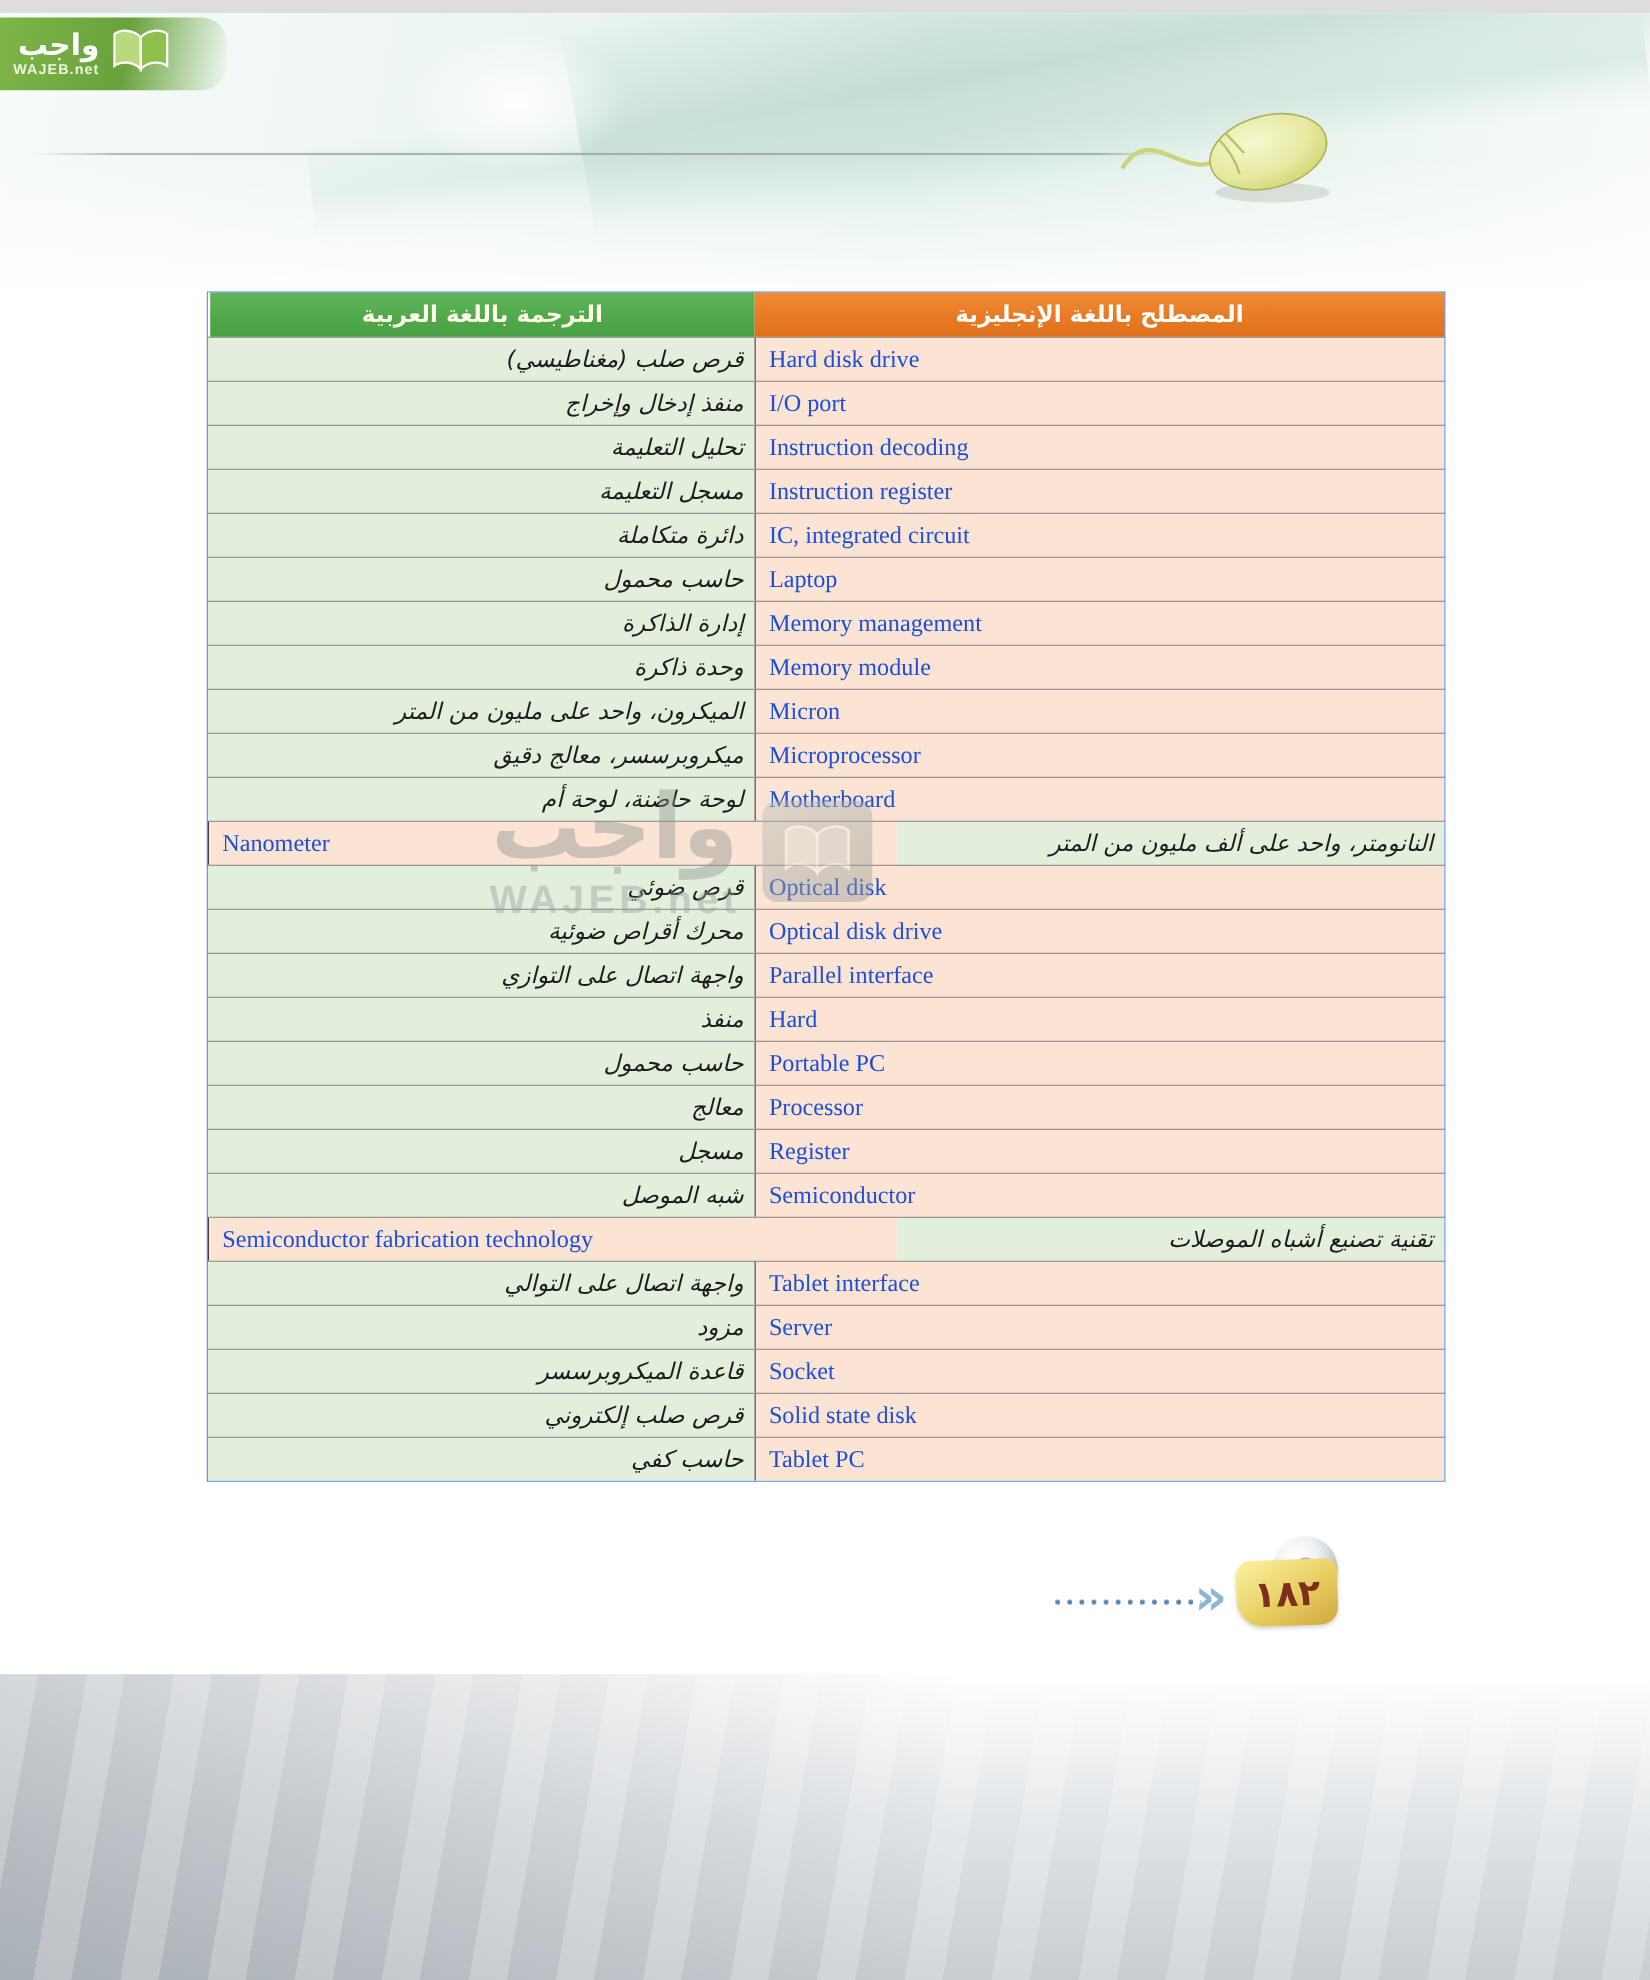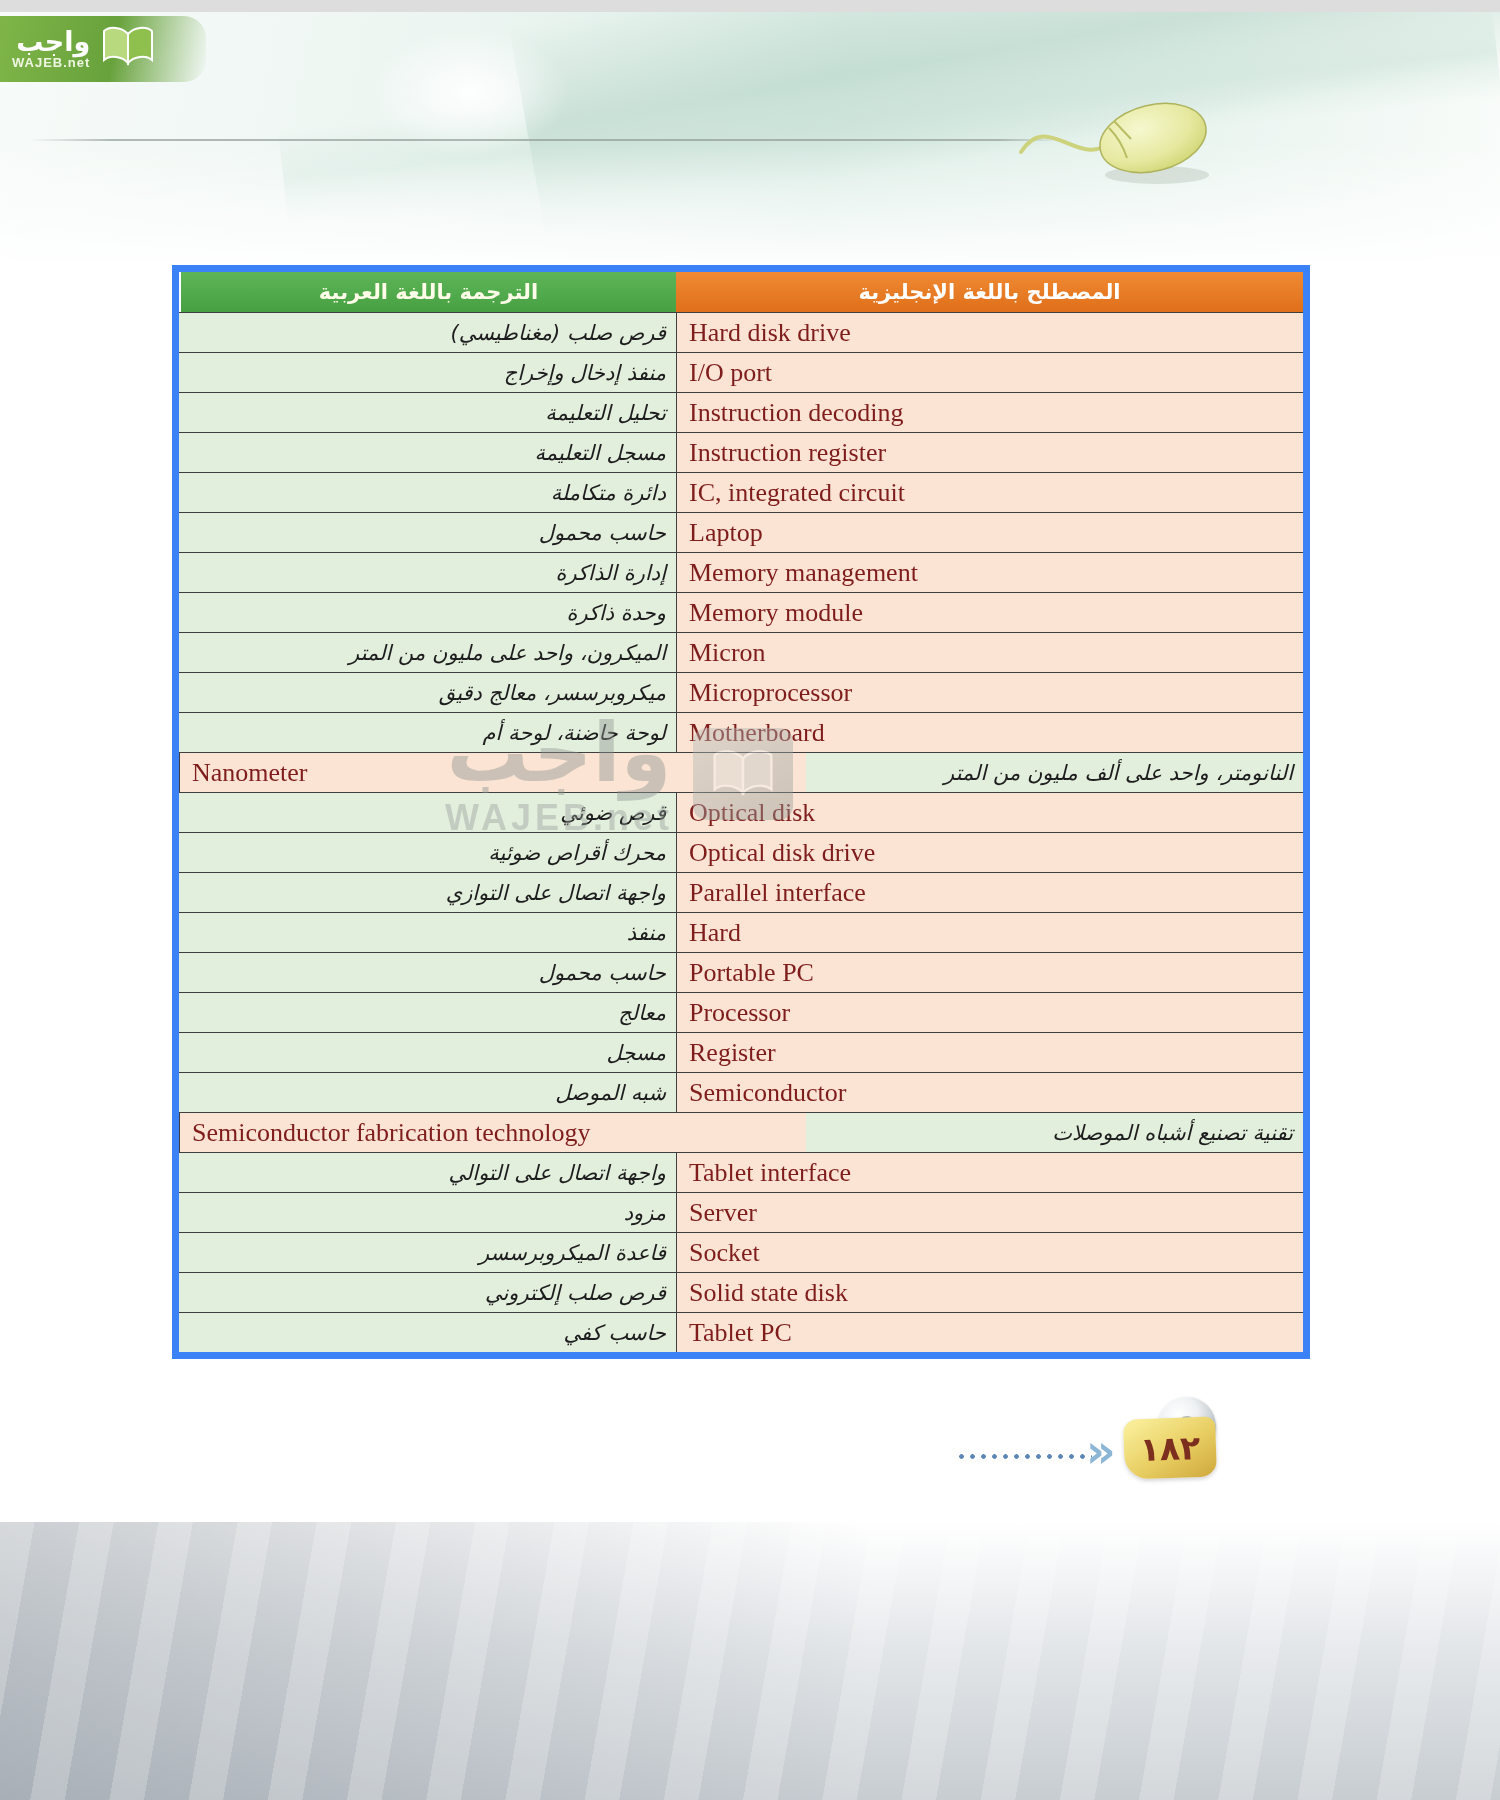--- a/index.html
+++ b/index.html
@@ -48,41 +48,41 @@
   }
   .brand-text { display:flex; flex-direction:column; line-height:1.05; }
   .brand-ar { font-family:"DejaVu Sans", sans-serif; font-weight:bold; font-size:27px; color:#ffffff; direction:rtl; }
   .brand-net { font-size:13px; color:#eef6e2; letter-spacing:1px; font-weight:bold; }
 
   
   .mouse { position:absolute; left:1015px; top:68px; z-index:2; }
 
   
   .glossary {
-    position:absolute; left:172px; top:253px; width:1124px;
-    border:7px solid #3b82f6; background:#ffffff; z-index:2;
+    position:absolute; left:188px; top:253px; width:1124px;
+    border:1px solid #3b82f6; background:#ffffff; z-index:2;
   }
   .thead { display:flex; height:40px; border-bottom:1px solid #3f3f3f; }
   .th {
     display:flex; align-items:center; justify-content:center; box-sizing:border-box;
     font-family:"DejaVu Sans", sans-serif; font-weight:bold; font-size:21px; direction:rtl;
   }
   .th-ar { width:497px; background:linear-gradient(#5db557,#47a042); color:#fffde9; border-left:2px solid #ffffff; }
   .th-en { flex:1; background:linear-gradient(#f08a33,#e06f1a); color:#ffffff; }
 
   .tr { display:flex; height:39px; }
   .tr + .tr { border-top:1px solid #3f3f3f; }
   .td { display:flex; align-items:center; box-sizing:border-box; overflow:hidden; white-space:nowrap; }
   .td-ar {
     width:497px; background:#e3efdd; direction:rtl; justify-content:flex-start;
     padding:0 10px 0 14px; font-family:"DejaVu Sans", sans-serif; font-size:21px; color:#1d1d1d;font-style:italic;
   }
   .td-en {
     flex:1; background:#fbe4d3; border-left:1px solid #3f3f3f;
-    padding:0 12px; font-family:"Liberation Serif", "DejaVu Serif", serif; font-size:26px; color:#7f1d1d;
+    padding:0 12px; font-family:"Liberation Serif", "DejaVu Serif", serif; font-size:22px; color:#1d4ed8;
   }
 
   
   .watermark {
     position:absolute; left:445px; top:700px; display:flex; align-items:center; gap:20px;
     opacity:.42; z-index:5; pointer-events:none;
   }
   .wm-text { display:flex; flex-direction:column; align-items:center; line-height:1; }
   .wm-ar { font-family:"DejaVu Sans", sans-serif; font-weight:bold; font-size:82px; color:#8d938f; direction:rtl; }
   .wm-net { font-size:36px; color:#989e9a; letter-spacing:4px; font-weight:bold; margin-top:6px; }

